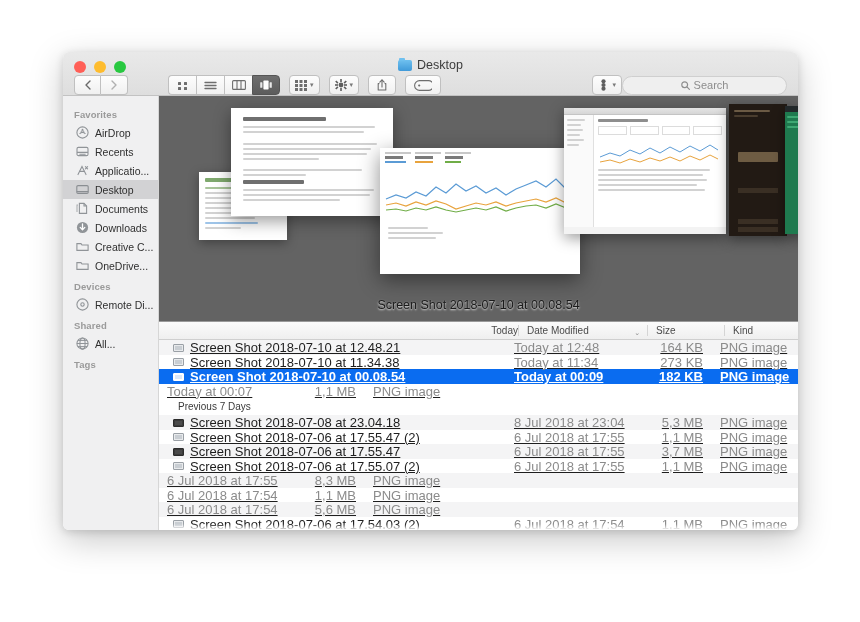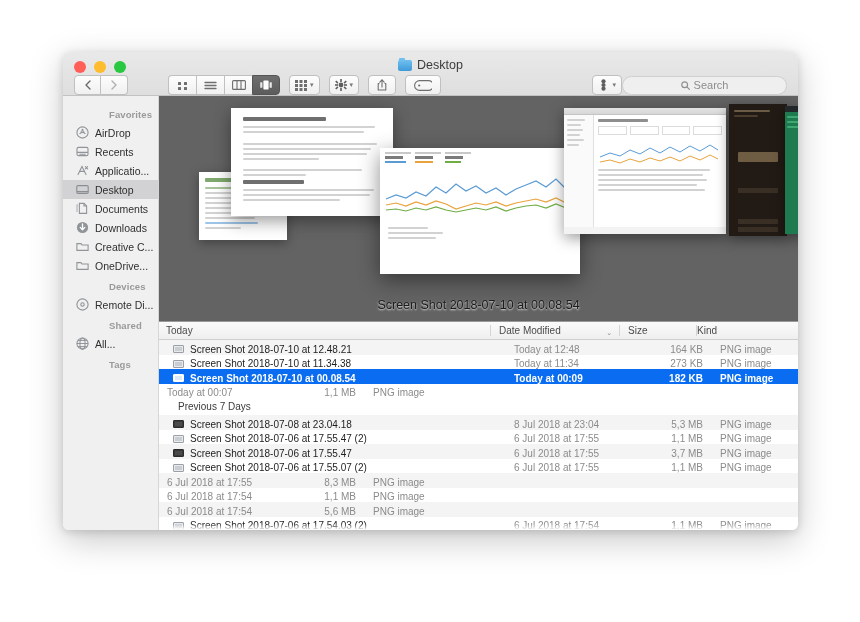--- a/index.html
+++ b/index.html
@@ -104,21 +104,21 @@
   .sidebar {
     width: 96px; flex: 0 0 96px;
     background: #f0f0f1;
     border-right: 1px solid #d6d6d6;
     padding-top: 7px;
     font-size: 10.5px; color: #2f2f2f;
     overflow: hidden;
   }
   .sb-head {
     font-size: 9.5px; color: #9a9a9a; font-weight: 600;
-    padding: 6px 16px 3px 11px; letter-spacing: .1px; margin-left: 35px;
+    padding: 6px 16px 3px 11px; letter-spacing: .1px;
   }
   .sb-item {
     height: 19px; display: flex; align-items: center; gap: 6px;
     padding-left: 13px; white-space: nowrap; overflow: hidden;
   }
   .sb-item.sel { background: #d2d2d4; }
   .sb-ico { width: 13px; height: 13px; flex: 0 0 13px; position: relative; color:#909498; }
   .sb-ico svg { display:block; }
 
   
@@ -155,36 +155,36 @@
   }
 
   
   .listhead {
     height: 18px; flex: 0 0 18px;
     background: linear-gradient(to bottom,#fbfbfb,#efefef);
     border-bottom: 1px solid #cfcfcf;
     display: flex; align-items: center;
     font-size: 10px; color: #4a4a4a;
   }
-  .col-name { flex: 1; padding-left: 7px; }
+  .col-name { flex: 1; padding-left: 7px; text-align: right; }
   .col-date { width: 129px; padding-left: 8px; border-left: 1px solid #d5d5d5; position: relative; }
   .col-size { width: 77px; padding-right: 9px; border-left: 1px solid #d5d5d5; text-align: left; padding-left: 8px;}
-  .col-kind { width: 102px; border-left: 1px solid #d5d5d5; }
+  .col-kind { width: 74px; padding-left: 8px; border-left: 1px solid #d5d5d5; }
   .sortcaret { position: absolute; right: 7px; top: 4px; font-size: 7px; color: #8a8a8a; }
 
   .rows { flex: 1; overflow: hidden; }
   .grouphdr {
     height: 17px; display: flex; align-items: center;
     padding-left: 7px; font-size: 10px; color: #3a3a3a;
     background: #fff;
     margin-left: 12px;
   }
   .row {
-    height: 14.5px; display: flex; align-items: flex-end;
-    font-size: 10px; color: #1e1e1e; white-space: nowrap;
+    height: 14.5px; display: flex; align-items: flex-start;
+    font-size: 13px; color: #1e1e1e; white-space: nowrap; text-decoration: underline;
   }
   .row.alt { background: #f4f4f5; }
   .row.sel { background: #0a6cf0; color: #fff; }
   .row.sel .c-date, .row.sel .c-size, .row.sel .c-kind { color:#fff; font-weight:600;}
   .row.sel .c-name { font-weight: 600; }
 
   .c-name { flex: 1; padding-left: 14px; display: flex; align-items: center; gap: 6px; overflow: hidden; }
   .c-date { width: 129px; padding-left: 8px; color: #8b8b8b; }
   .c-size { width: 77px; padding-right: 9px; text-align: right; color: #8b8b8b; }
   .c-kind { width: 86px; padding-left: 8px; color: #8b8b8b; }

